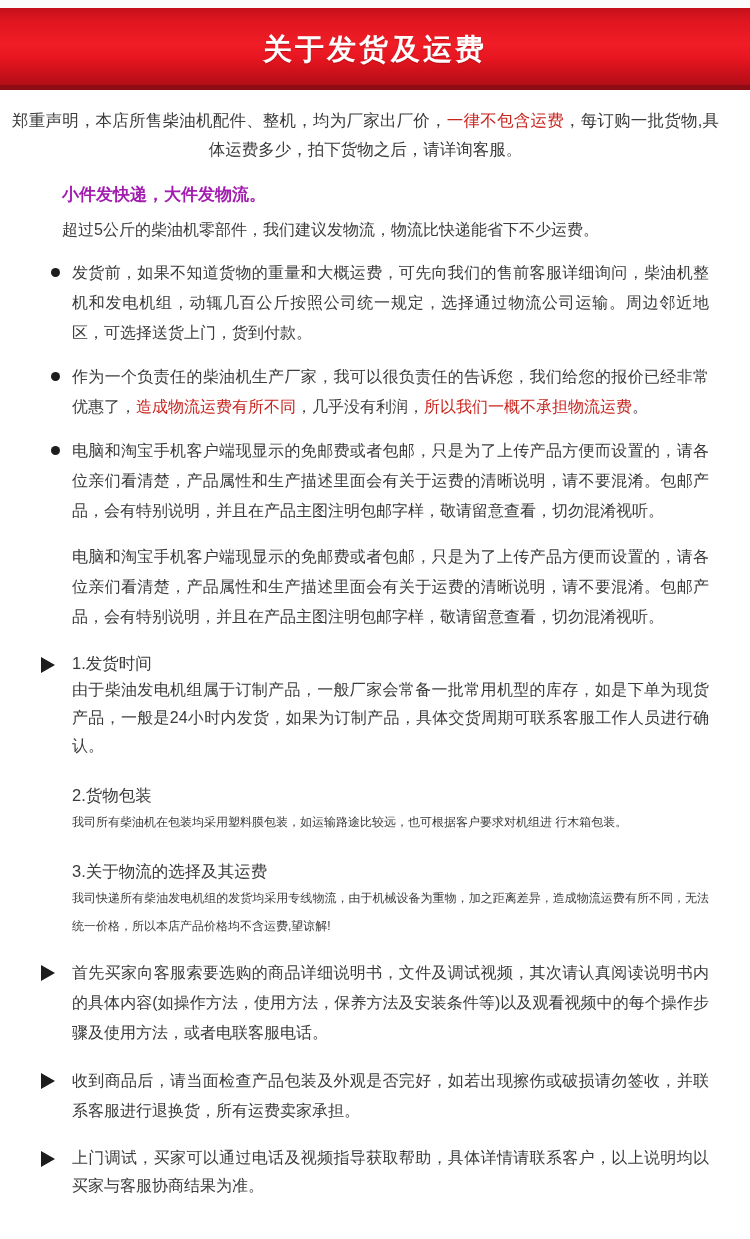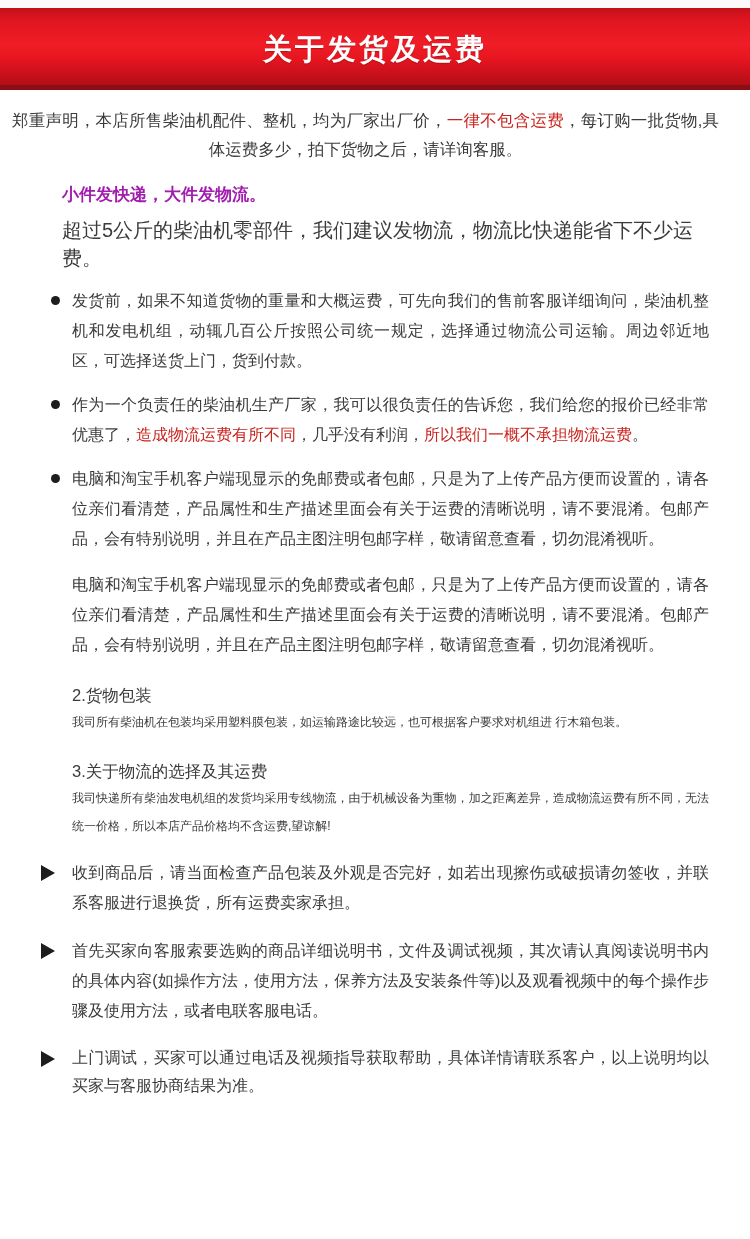--- a/index.html
+++ b/index.html
@@ -83,21 +83,21 @@
   .sub-head-red {
     margin: 18px 0 0 52px;
     font-size: 17px;
     font-weight: bold;
     color: #a21caf;
     line-height: 26px;
   }
 
   .plain-para {
     margin: 8px 0 0 52px;
-    font-size: 20px;
+    font-size: 16px;
     line-height: 28px;
     color: #3b3b3b;
   }
 
   
   .bullet-item {
     position: relative;
     margin: 14px 14px 0 62px;
     font-size: 16px;
     line-height: 30px;
@@ -198,39 +198,44 @@
       <span class="bullet-dot"></span><span>作为一个负责任的柴油机生产厂家，我可以很负责任的告诉您，我们给您的报价已经非常优惠了，</span><span class="hl-red">造成物流运费有所不同</span><span>，几乎没有利润，</span><span class="hl-red">所以我们一概不承担物流运费</span><span>。</span>
     </div>
 
     <div class="bullet-item">
       <span class="bullet-dot"></span>
       <span>电脑和淘宝手机客户端现显示的免邮费或者包邮，只是为了上传产品方便而设置的，请各位亲们看清楚，产品属性和生产描述里面会有关于运费的清晰说明，请不要混淆。包邮产品，会有特别说明，并且在产品主图注明包邮字样，敬请留意查看，切勿混淆视听。</span>
     </div>
 
     <div class="nomarker-item">电脑和淘宝手机客户端现显示的免邮费或者包邮，只是为了上传产品方便而设置的，请各位亲们看清楚，产品属性和生产描述里面会有关于运费的清晰说明，请不要混淆。包邮产品，会有特别说明，并且在产品主图注明包邮字样，敬请留意查看，切勿混淆视听。</div>
 
+    <div class="tri-block">
+      <span class="tri-mark"></span>
+      <div class="tri-title">1.发货时间</div>
+      <div class="tri-body">由于柴油发电机组属于订制产品，一般厂家会常备一批常用机型的库存，如是下单为现货产品，一般是24小时内发货，如果为订制产品，具体交货周期可联系客服工作人员进行确认。</div>
+    </div>
 
     <div class="num-block">
       <div class="num-title">2.货物包装</div>
       <div class="num-body">我司所有柴油机在包装均采用塑料膜包装，如运输路途比较远，也可根据客户要求对机组进 行木箱包装。</div>
     </div>
 
     <div class="num-block">
       <div class="num-title">3.关于物流的选择及其运费</div>
       <div class="num-body">我司快递所有柴油发电机组的发货均采用专线物流，由于机械设备为重物，加之距离差异，造成物流运费有所不同，无法统一价格，所以本店产品价格均不含运费,望谅解!</div>
     </div>
 
     <div class="tri-block inline">
       <span class="tri-mark"></span>
+      <div class="tri-body">首先买家向客服索要选购的商品详细说明书，文件及调试视频，其次请认真阅读说明书内的具体内容(如操作方法，使用方法，保养方法及安装条件等)以及观看视频中的每个操作步骤及使用方法，或者电联客服电话。</div>
+    </div>
+
+    <div class="tri-block inline">
+      <span class="tri-mark"></span>
       <div class="tri-body">收到商品后，请当面检查产品包装及外观是否完好，如若出现擦伤或破损请勿签收，并联系客服进行退换货，所有运费卖家承担。</div>
-    </div>
-
-    <div class="tri-block inline">
-      <span class="tri-mark"></span>
-      <div class="tri-body">首先买家向客服索要选购的商品详细说明书，文件及调试视频，其次请认真阅读说明书内的具体内容(如操作方法，使用方法，保养方法及安装条件等)以及观看视频中的每个操作步骤及使用方法，或者电联客服电话。</div>
     </div>
 
     <div class="tri-block">
       <span class="tri-mark"></span>
       <div class="tri-body">上门调试，买家可以通过电话及视频指导获取帮助，具体详情请联系客户，以上说明均以买家与客服协商结果为准。</div>
     </div>
 
   </div>
 </div>
 

